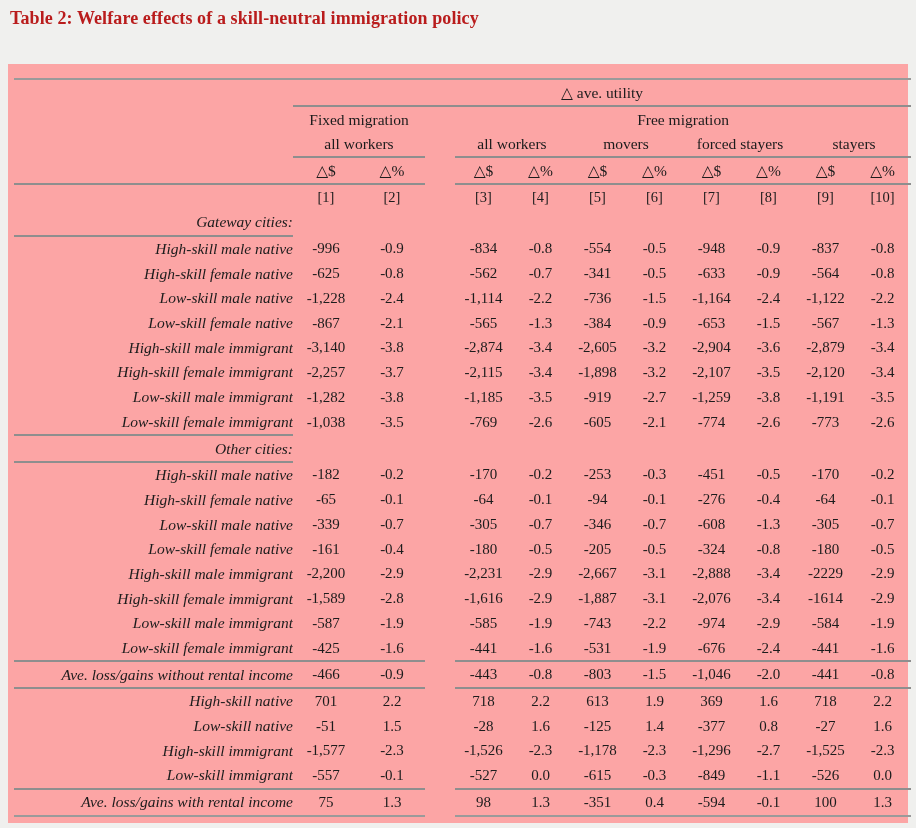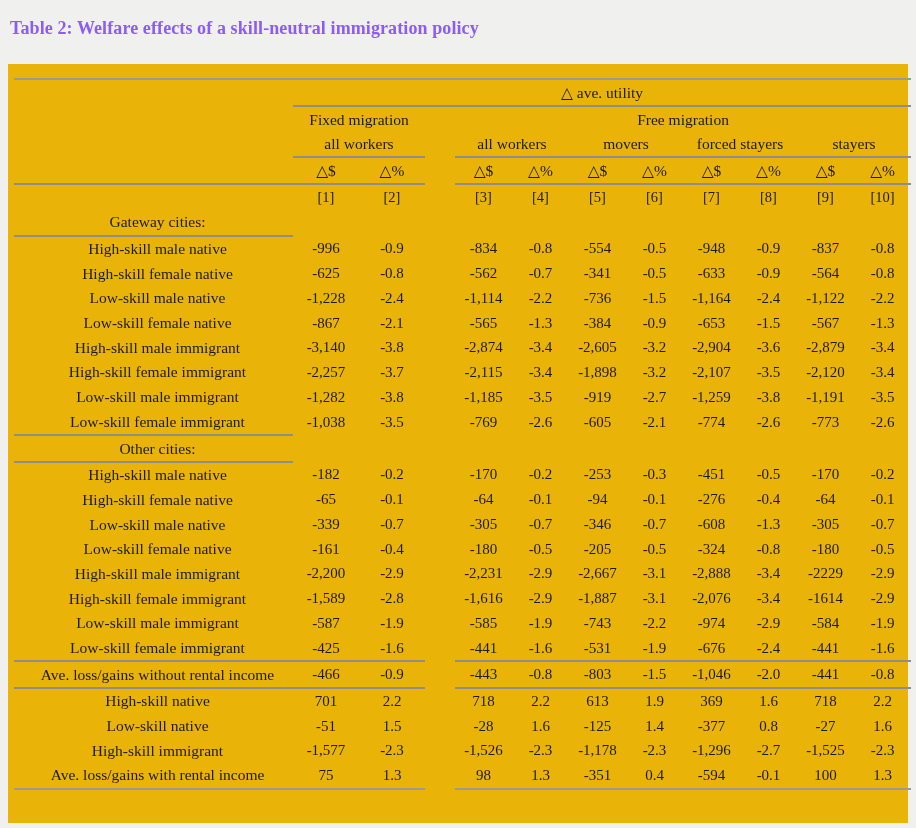--- a/index.html
+++ b/index.html
@@ -3,38 +3,38 @@
 <meta charset="utf-8">
 <style>
   html,body{margin:0;padding:0;}
   body{
     width:916px;height:828px;position:relative;
     background:#f0f0ee;
     font-family:"Liberation Serif","DejaVu Serif",serif;
     color:#1c1c1c;
   }
   .page-title{
-    position:absolute;left:10px;top:18px;
-    font-size:18px;font-weight:bold;color:#8b5cf6;
+    position:absolute;left:10px;top:8px;
+    font-size:18px;font-weight:bold;color:#b91c1c;
     letter-spacing:0.1px;
   }
   .panel{
     position:absolute;left:8px;top:64px;width:900px;height:759px;
-    background:#eab308;
+    background:#fca5a5;
   }
   table.tbl{
     border-collapse:collapse;table-layout:fixed;
     margin:14px 0 0 6px;width:897px;
   }
   .tbl td{
     padding:0;vertical-align:middle;
     font-size:15px;text-align:center;
     white-space:nowrap;overflow:hidden;
   }
-  .tbl td.lbl{text-align:center;padding-left:8px;font-size:15.5px;}
+  .tbl td.lbl{text-align:right;padding-left:8px;font-size:15.5px;font-style:italic;}
   .tbl thead td{font-size:15.5px;}
   .tbl tr.h-a td{height:25px;}
   .tbl tr.h-b td{height:25px;margin-top:33px;}
   .tbl tr.h-c td{height:24px;}
   .tbl tr.h-d td{height:25px;}
   .tbl tr.h-e td{height:25px;font-size:14.5px;}
   .tbl tbody td{height:24.7px;}
   
   .tbl tr.h-a td{border-top:2px solid #9a9a9a;}
   .tbl td.rb{border-bottom:2px solid #8e8e8e;}
@@ -415,20 +415,34 @@
           <td class="spacer"></td>
           <td>-1,526</td>
           <td>-2.3</td>
           <td>-1,178</td>
           <td>-2.3</td>
           <td>-1,296</td>
           <td>-2.7</td>
           <td>-1,525</td>
           <td>-2.3</td>
         </tr>
+        <tr class="rule-gap">
+          <td class="lbl">Low-skill immigrant</td>
+          <td>-557</td>
+          <td>-0.1</td>
+          <td class="spacer"></td>
+          <td>-527</td>
+          <td>0.0</td>
+          <td>-615</td>
+          <td>-0.3</td>
+          <td>-849</td>
+          <td>-1.1</td>
+          <td>-526</td>
+          <td>0.0</td>
+        </tr>
         <tr class="rule-full">
           <td class="lbl">Ave. loss/gains with rental income</td>
           <td>75</td>
           <td>1.3</td>
           <td class="spacer"></td>
           <td>98</td>
           <td>1.3</td>
           <td>-351</td>
           <td>0.4</td>
           <td>-594</td>

